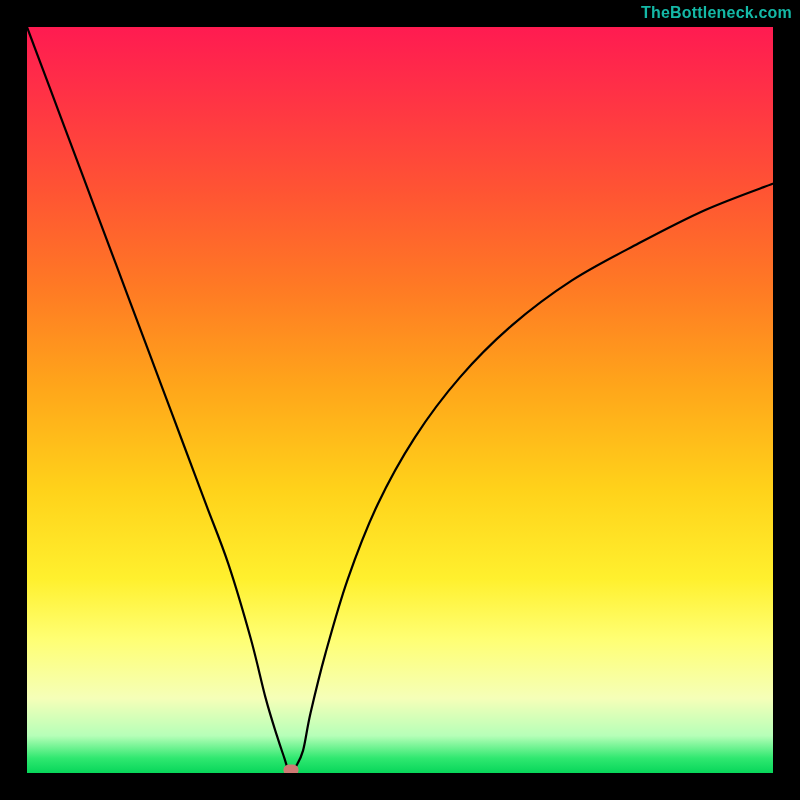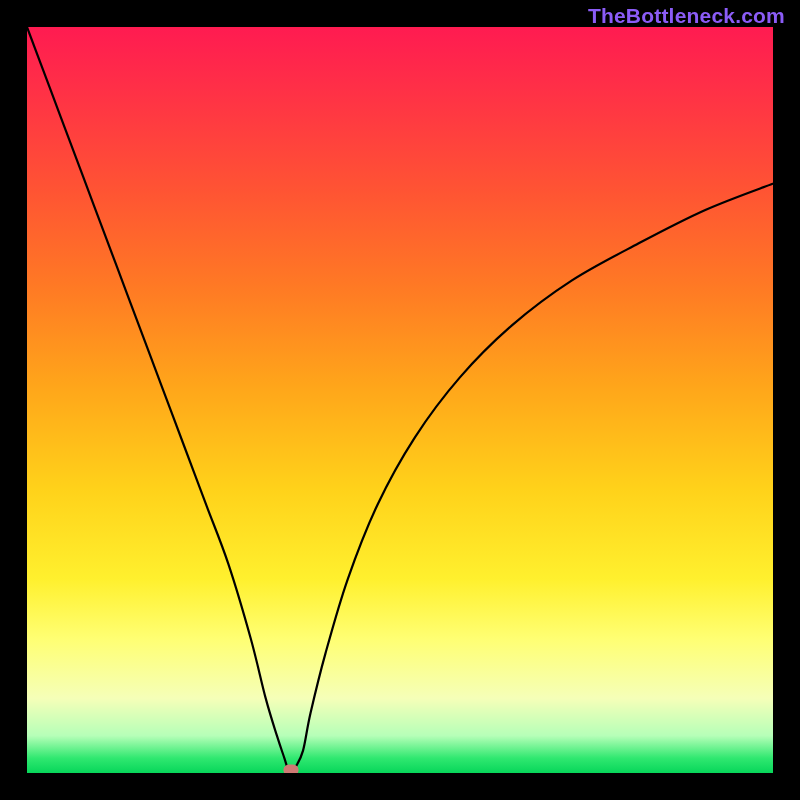--- a/index.html
+++ b/index.html
@@ -13,23 +13,23 @@
   }
   .frame {
     position: relative;
     width: 800px;
     height: 800px;
     background: #000;
   }
   .watermark {
     position: absolute;
     top: 4px;
-    right: 15px;
-    color: #8b5cf6;
-    font-size: 21px;
+    right: 8px;
+    color: #14b8a6;
+    font-size: 16px;
     font-weight: 600;
     letter-spacing: 0.2px;
     z-index: 10;
   }
   .plot-area {
     position: absolute;
     left: 27px;
     top: 27px;
     width: 746px;
     height: 746px;

